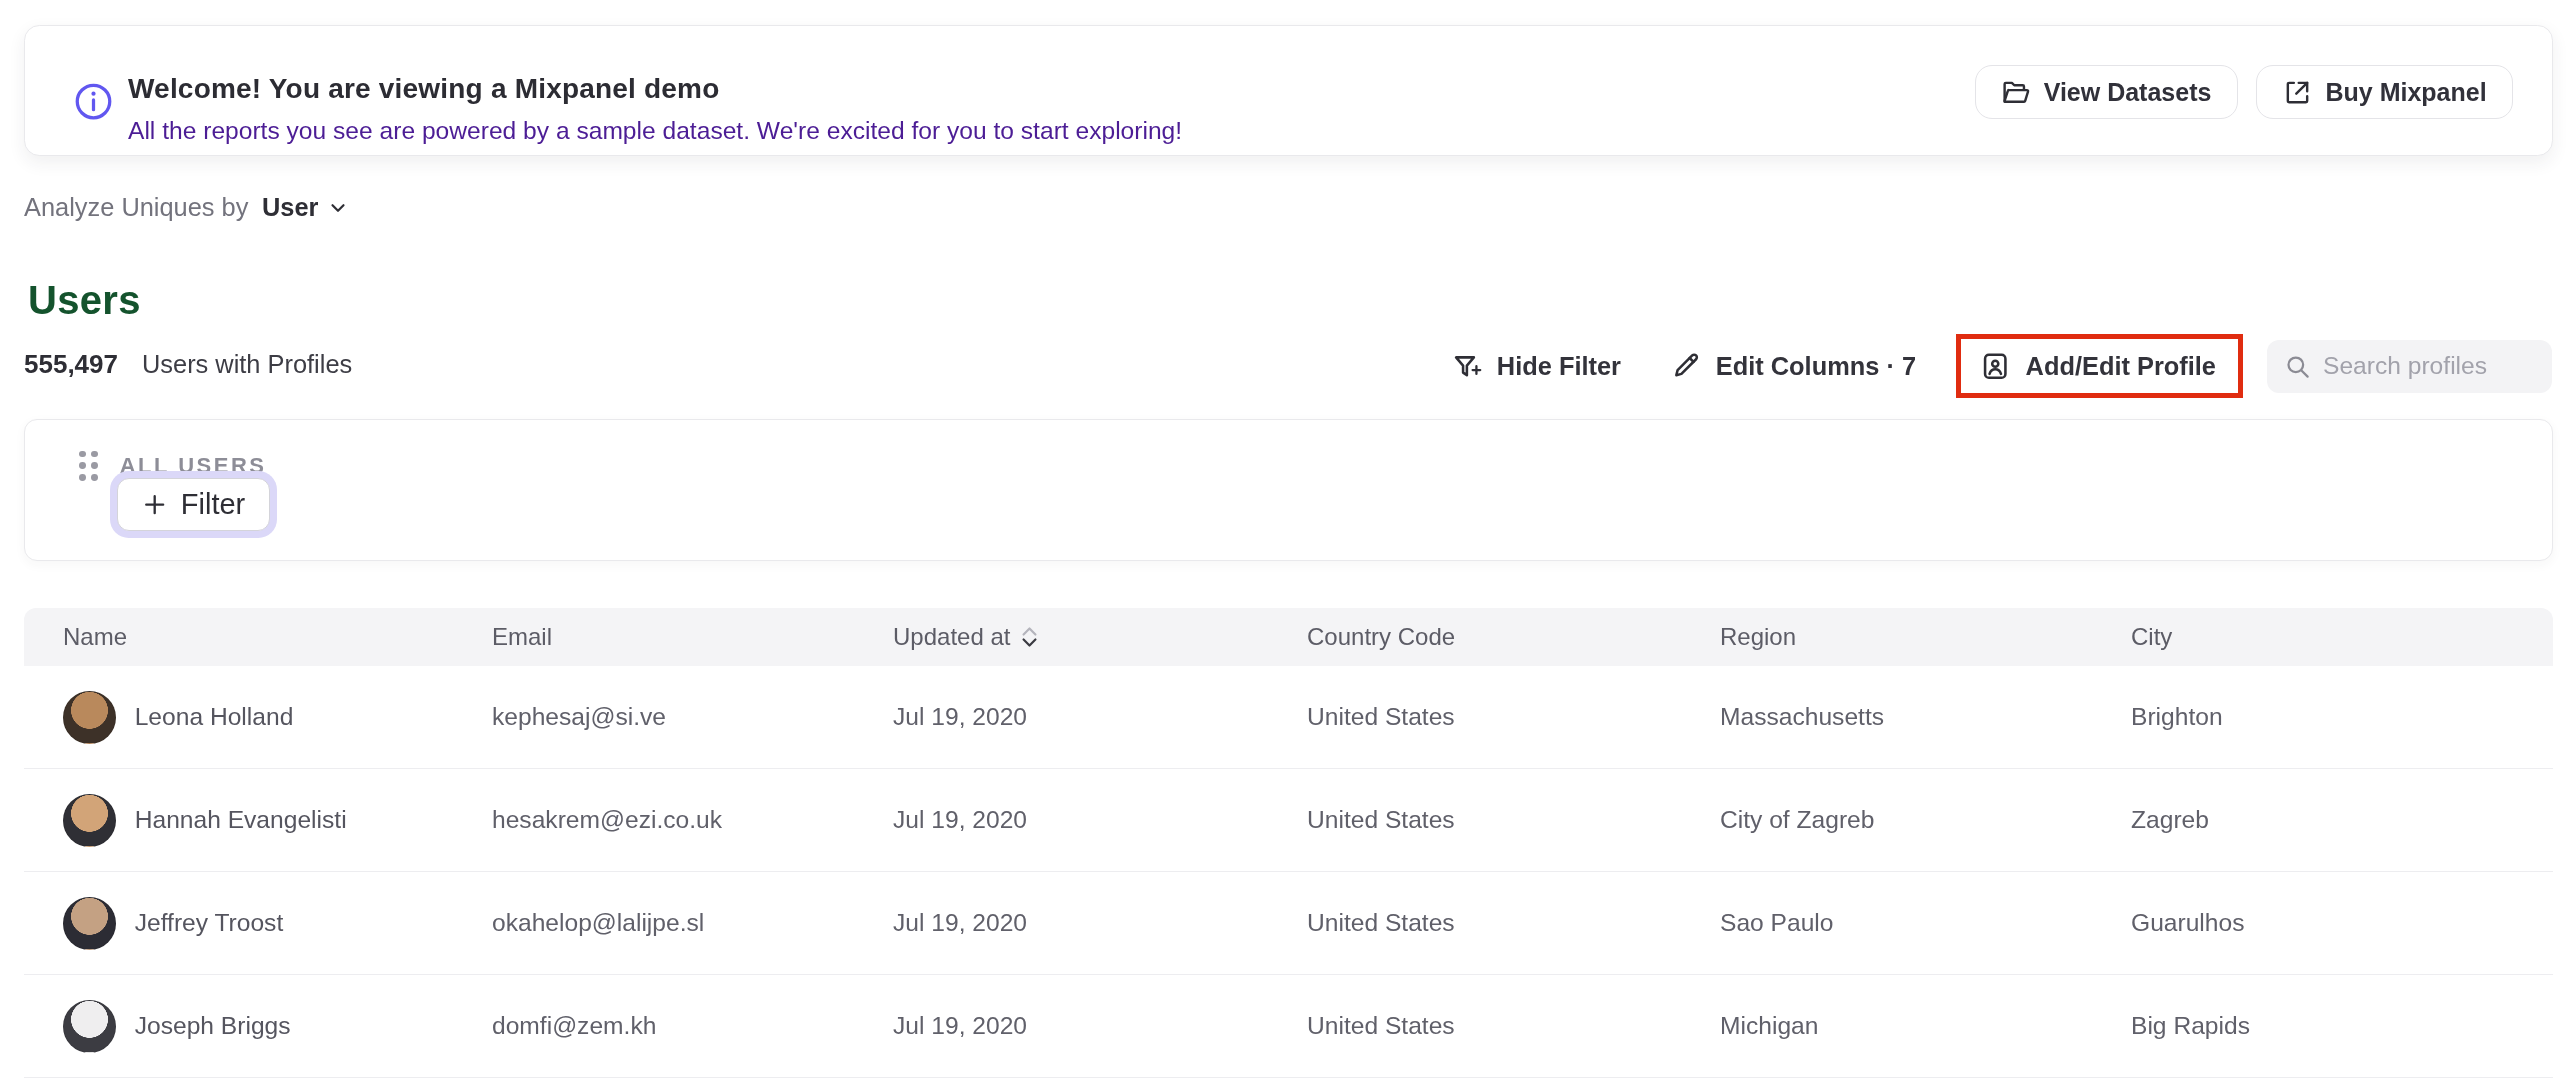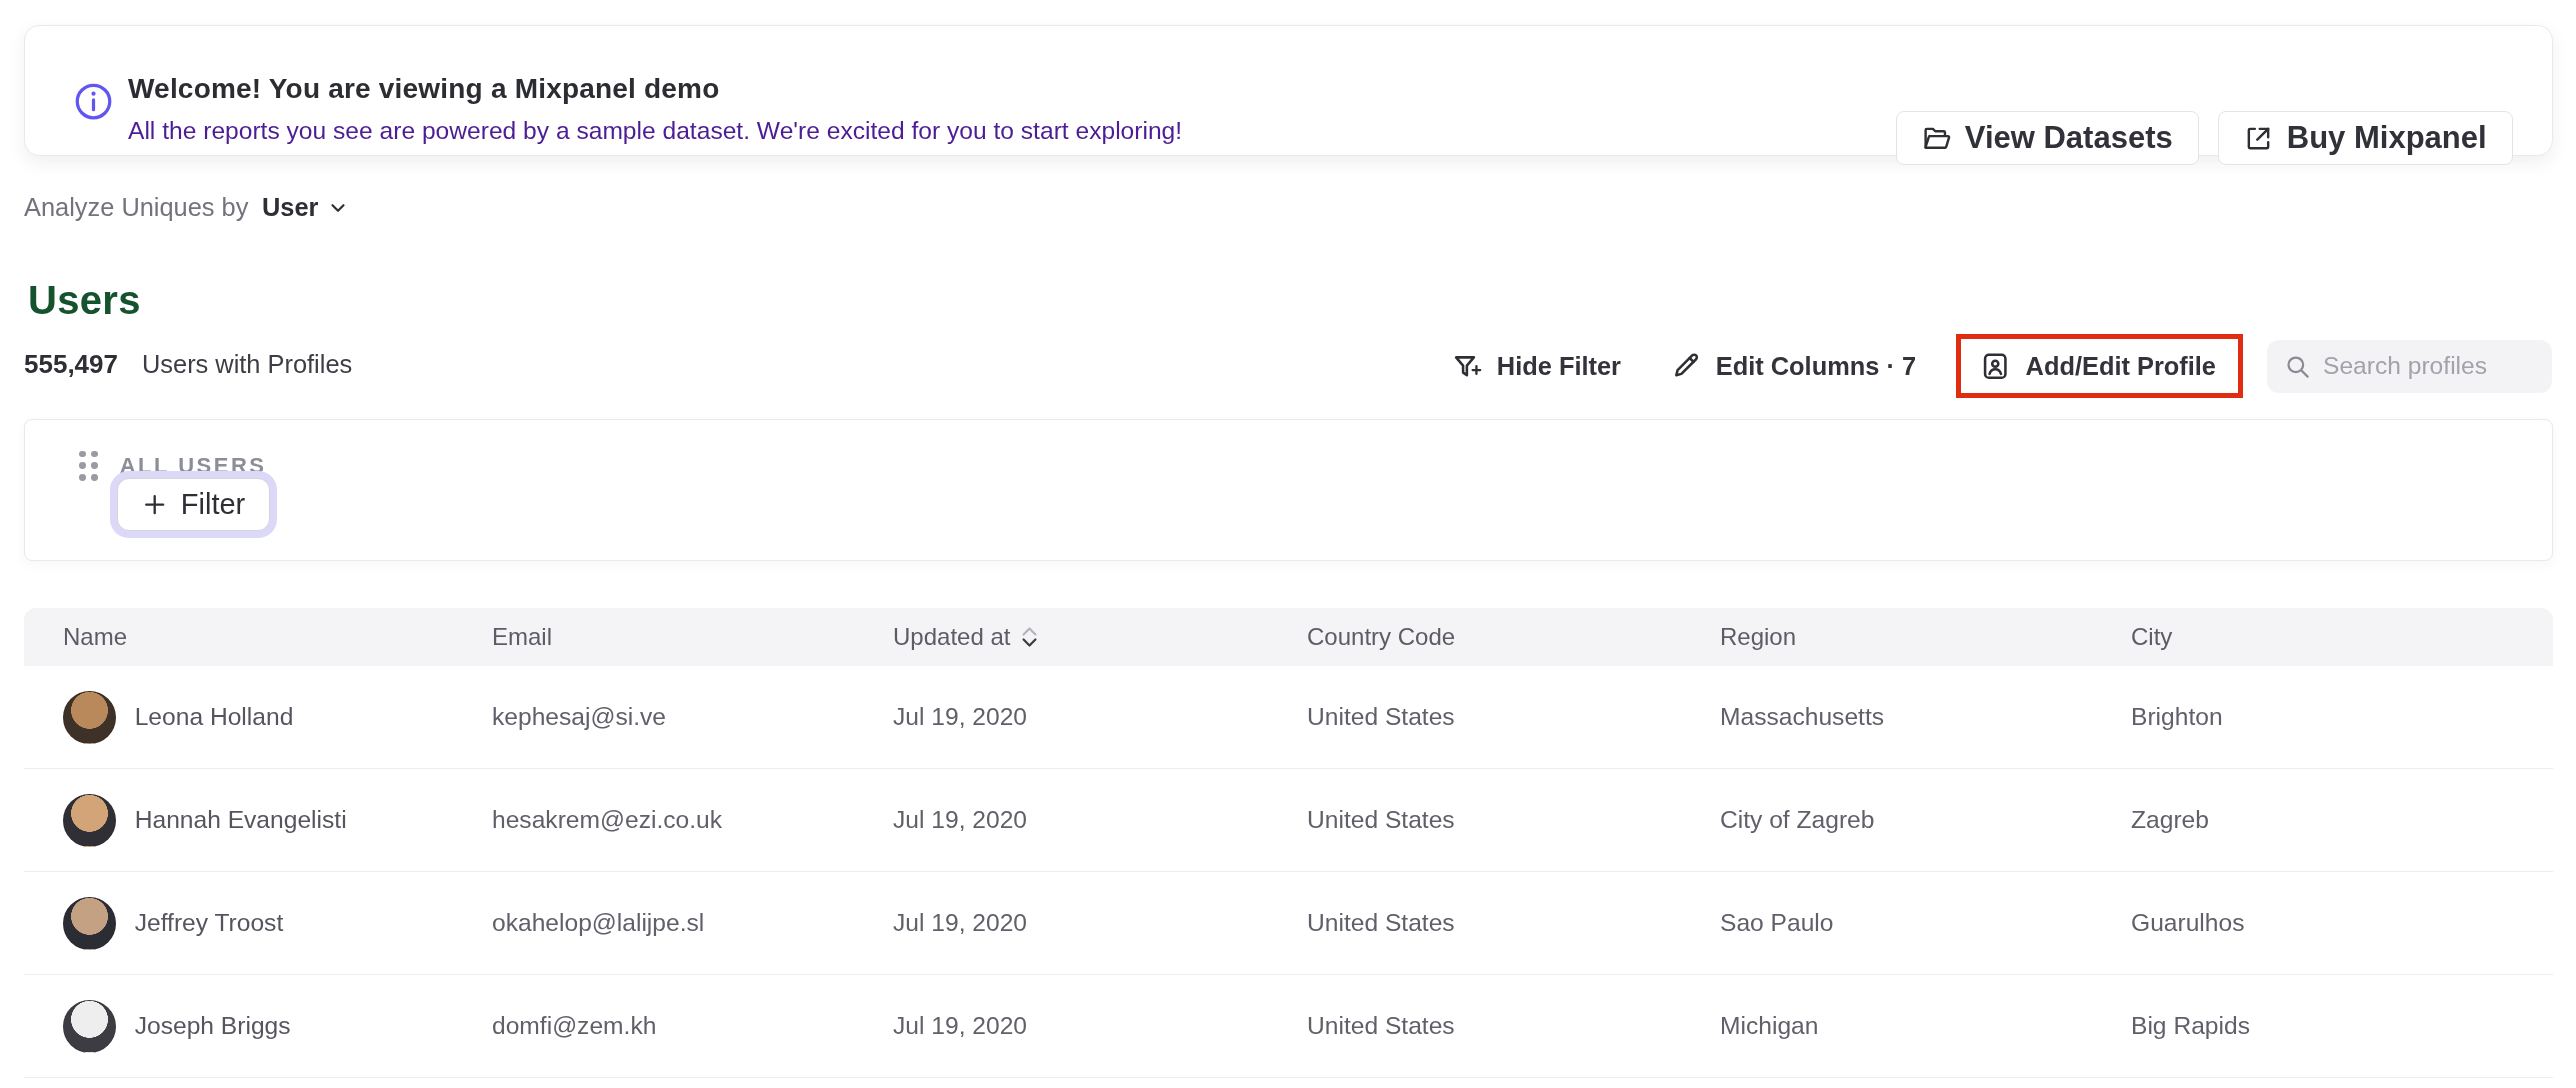--- a/index.html
+++ b/index.html
@@ -14,22 +14,22 @@
     box-shadow: 0 6.8px 17px rgba(40,40,60,0.07);
     display: flex; align-items: center;
   }
   .banner-info-icon { position: absolute; left: 49px; top: 56px; width: 39px; height: 39px; }
   .banner-text { position: absolute; left: 103px; top: 47px; }
   .banner-title { font-size: 28px; font-weight: 700; color: #2c2c33; letter-spacing: 0.2px; }
   .banner-subtitle { margin-top: 12px; font-size: 24.6px; color: #4c1d95; }
   .banner-actions { position: absolute; right: 39px; top: 39px; display: flex; gap: 18.7px; }
   .btn-outline {
     display: flex; align-items: center; gap: 13.6px; height: 54px; padding: 0 25.4px;
-    background: #fff; border: 1.7px solid #e4e4e8; border-radius: 8px;
-    font-size: 31px; font-weight: 700; color: #31313a; cursor: pointer; margin-top: 46px;
+    background: #fff; border: 1.7px solid #e4e4e8; border-radius: 17px;
+    font-size: 25px; font-weight: 700; color: #31313a; cursor: pointer;
   }
   .btn-outline svg { width: 29px; height: 29px; }
 
   
   .analyze-row { position: absolute; left: 24px; top: 193px; display: flex; align-items: center; font-size: 25.4px; }
   .analyze-label { color: #73737d; }
   .analyze-select { display: flex; align-items: center; gap: 8.5px; margin-left: 13.6px; font-weight: 700; color: #2e2e35; cursor: pointer; }
   .page-title { position: absolute; left: 28px; top: 258px; font-size: 40px; font-weight: 700; color: #14532d; letter-spacing: 0.3px; margin-top: 20px; }
 
   
@@ -53,21 +53,21 @@
   .search-box svg { width: 27px; height: 27px; flex: 0 0 auto; }
   .search-box input {
     border: none; outline: none; background: transparent; width: 100%;
     font-size: 24.6px; color: #3a3a41; font-family: inherit;
   }
   .search-box input::placeholder { color: #a2a2ab; }
 
   
   .filter-card {
     position: absolute; left: 24px; top: 419px; width: 2529px; height: 142px;
-    background: #fff; border: 0.8px solid #e9e9ec; border-radius: 8px;
+    background: #fff; border: 0.8px solid #e9e9ec; border-radius: 13px;
     box-shadow: 0 3.4px 10.2px rgba(40,40,60,0.04);
     text-decoration: underline;
   }
   .filter-head { position: absolute; left: 54px; top: 30.5px; display: flex; align-items: center; gap: 22px; }
   .drag-handle { display: grid; grid-template-columns: repeat(2, 6.8px); grid-auto-rows: 6.8px; gap: 5.1px; cursor: grab; }
   .drag-handle i { width: 6.8px; height: 6.8px; border-radius: 50%; background: #9a9aa3; }
   .group-label { font-size: 22px; font-weight: 700; letter-spacing: 2.5px; color: #8d8d97; }
   .filter-btn-wrap {
     position: absolute; left: 85px; top: 51px;
     border-radius: 18.7px; padding: 6.8px; background: #dbd8f8;

